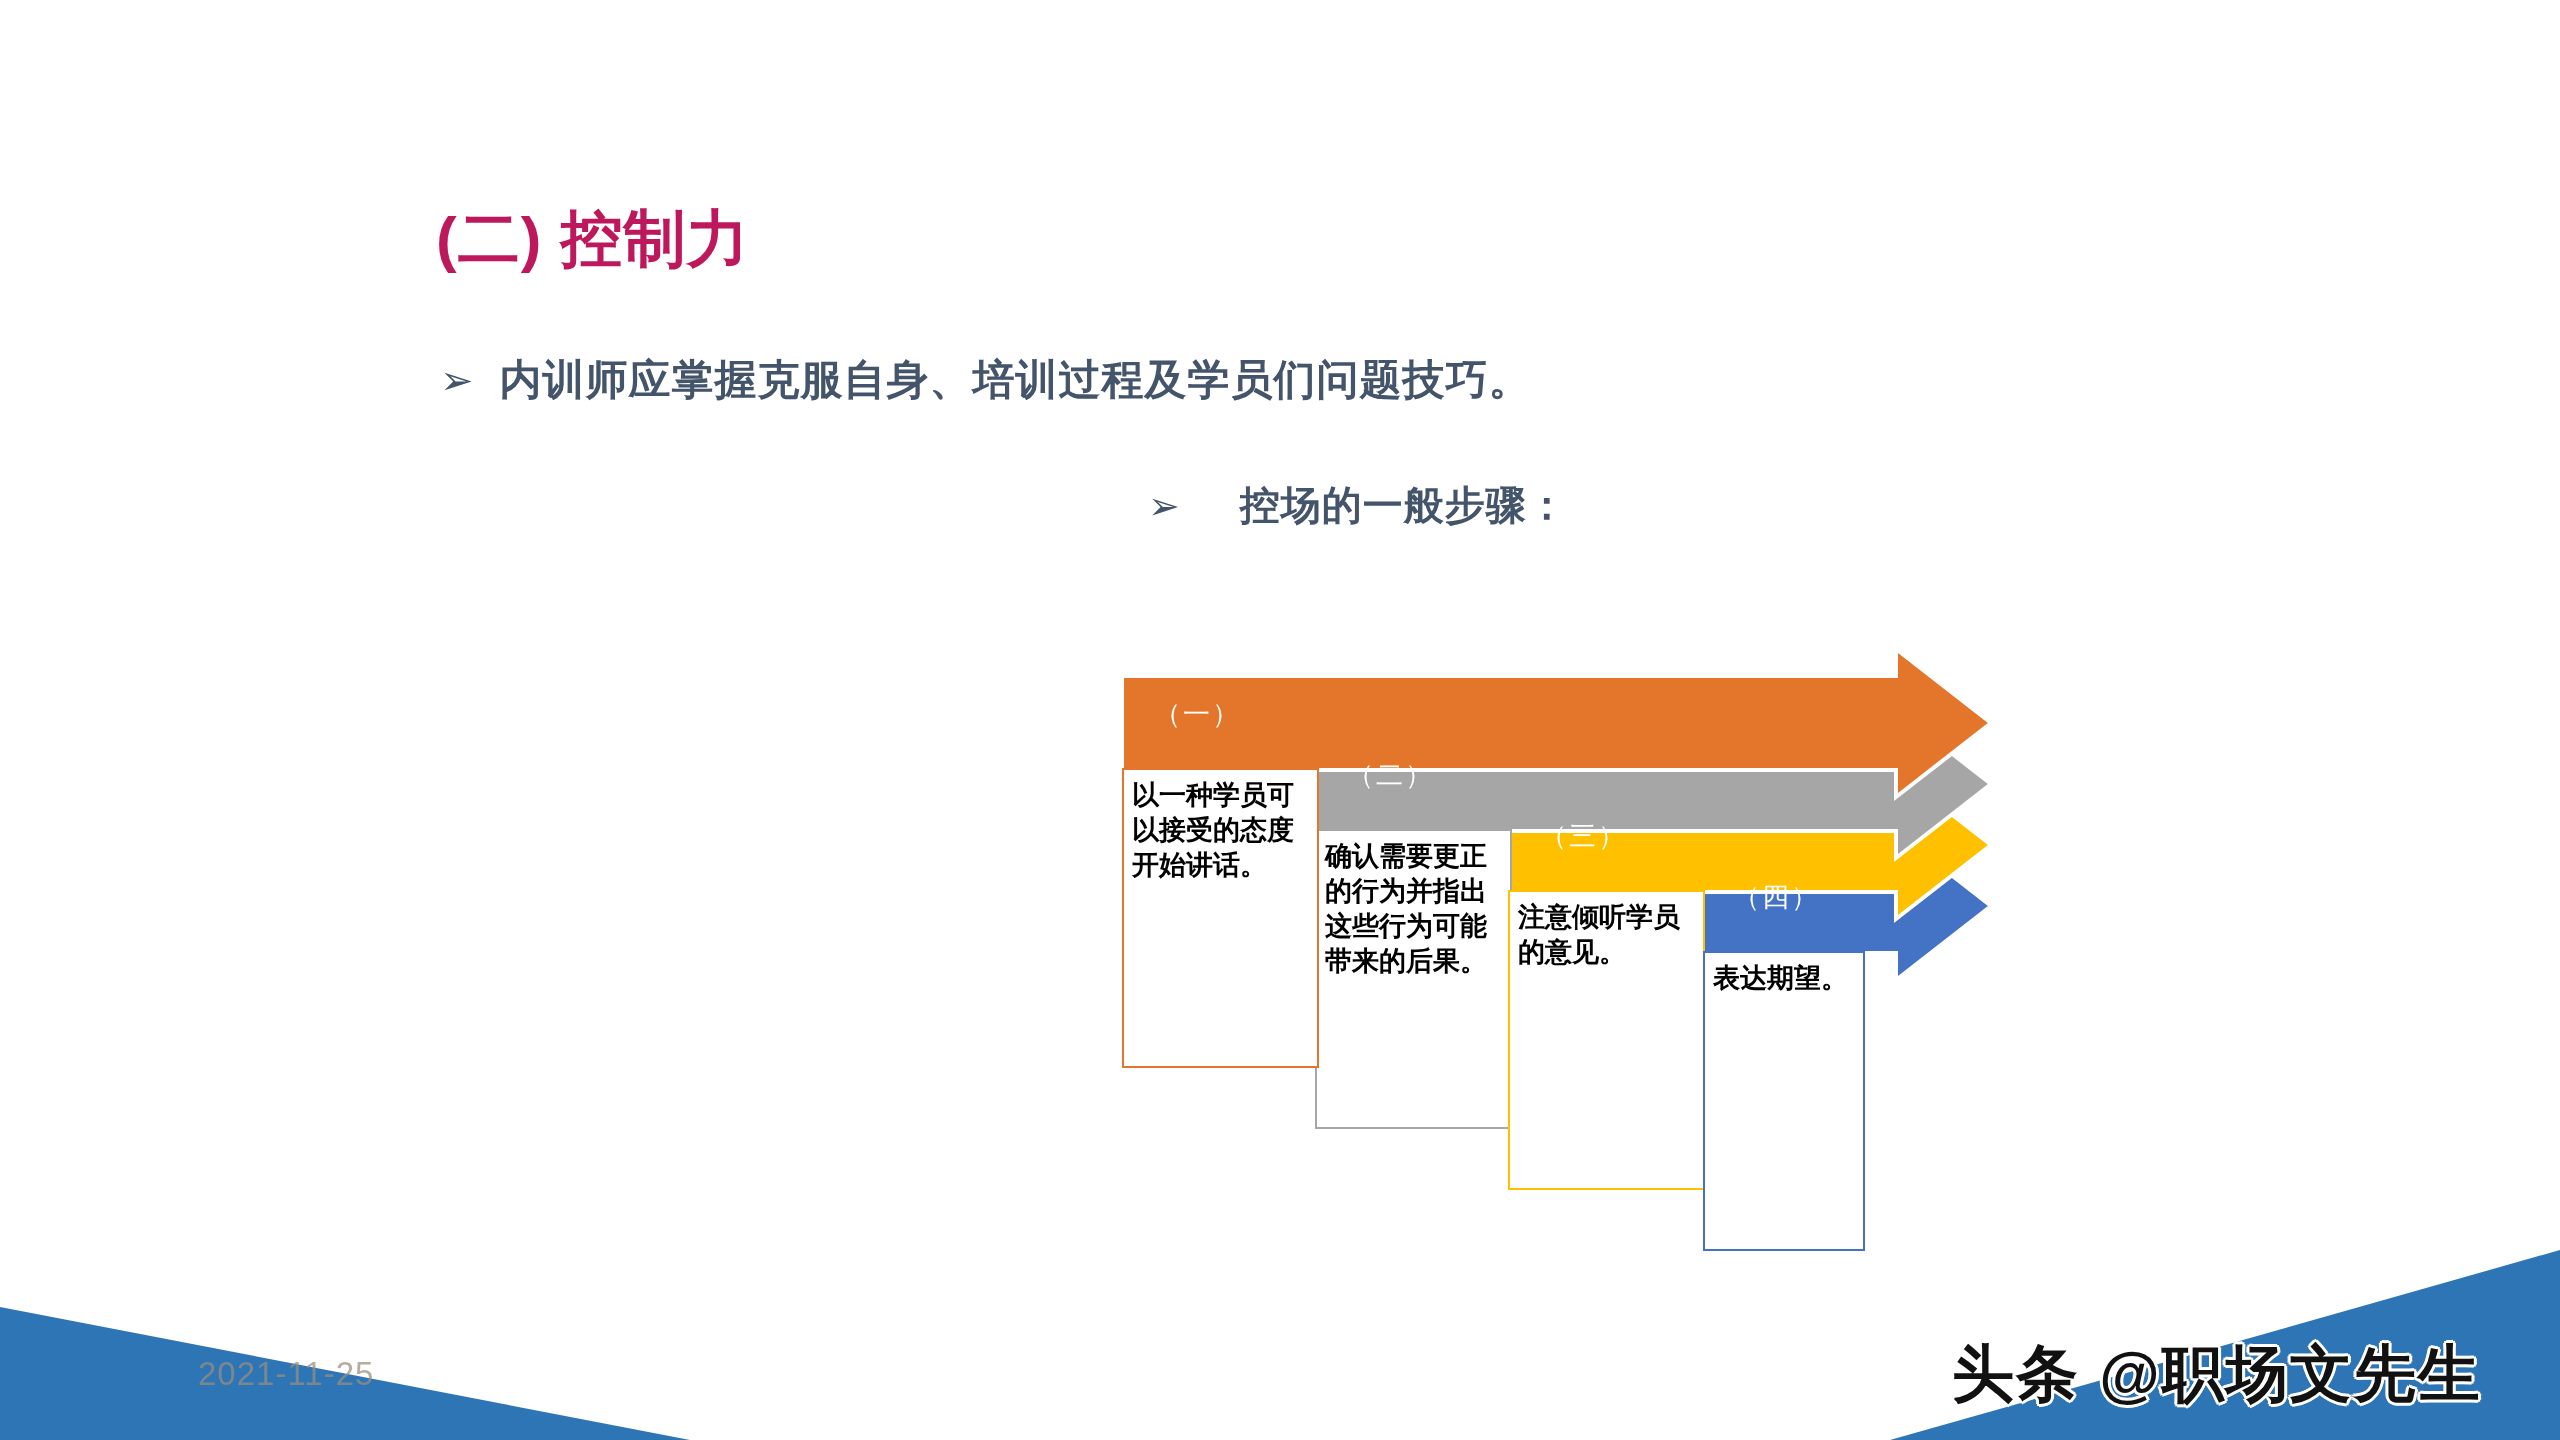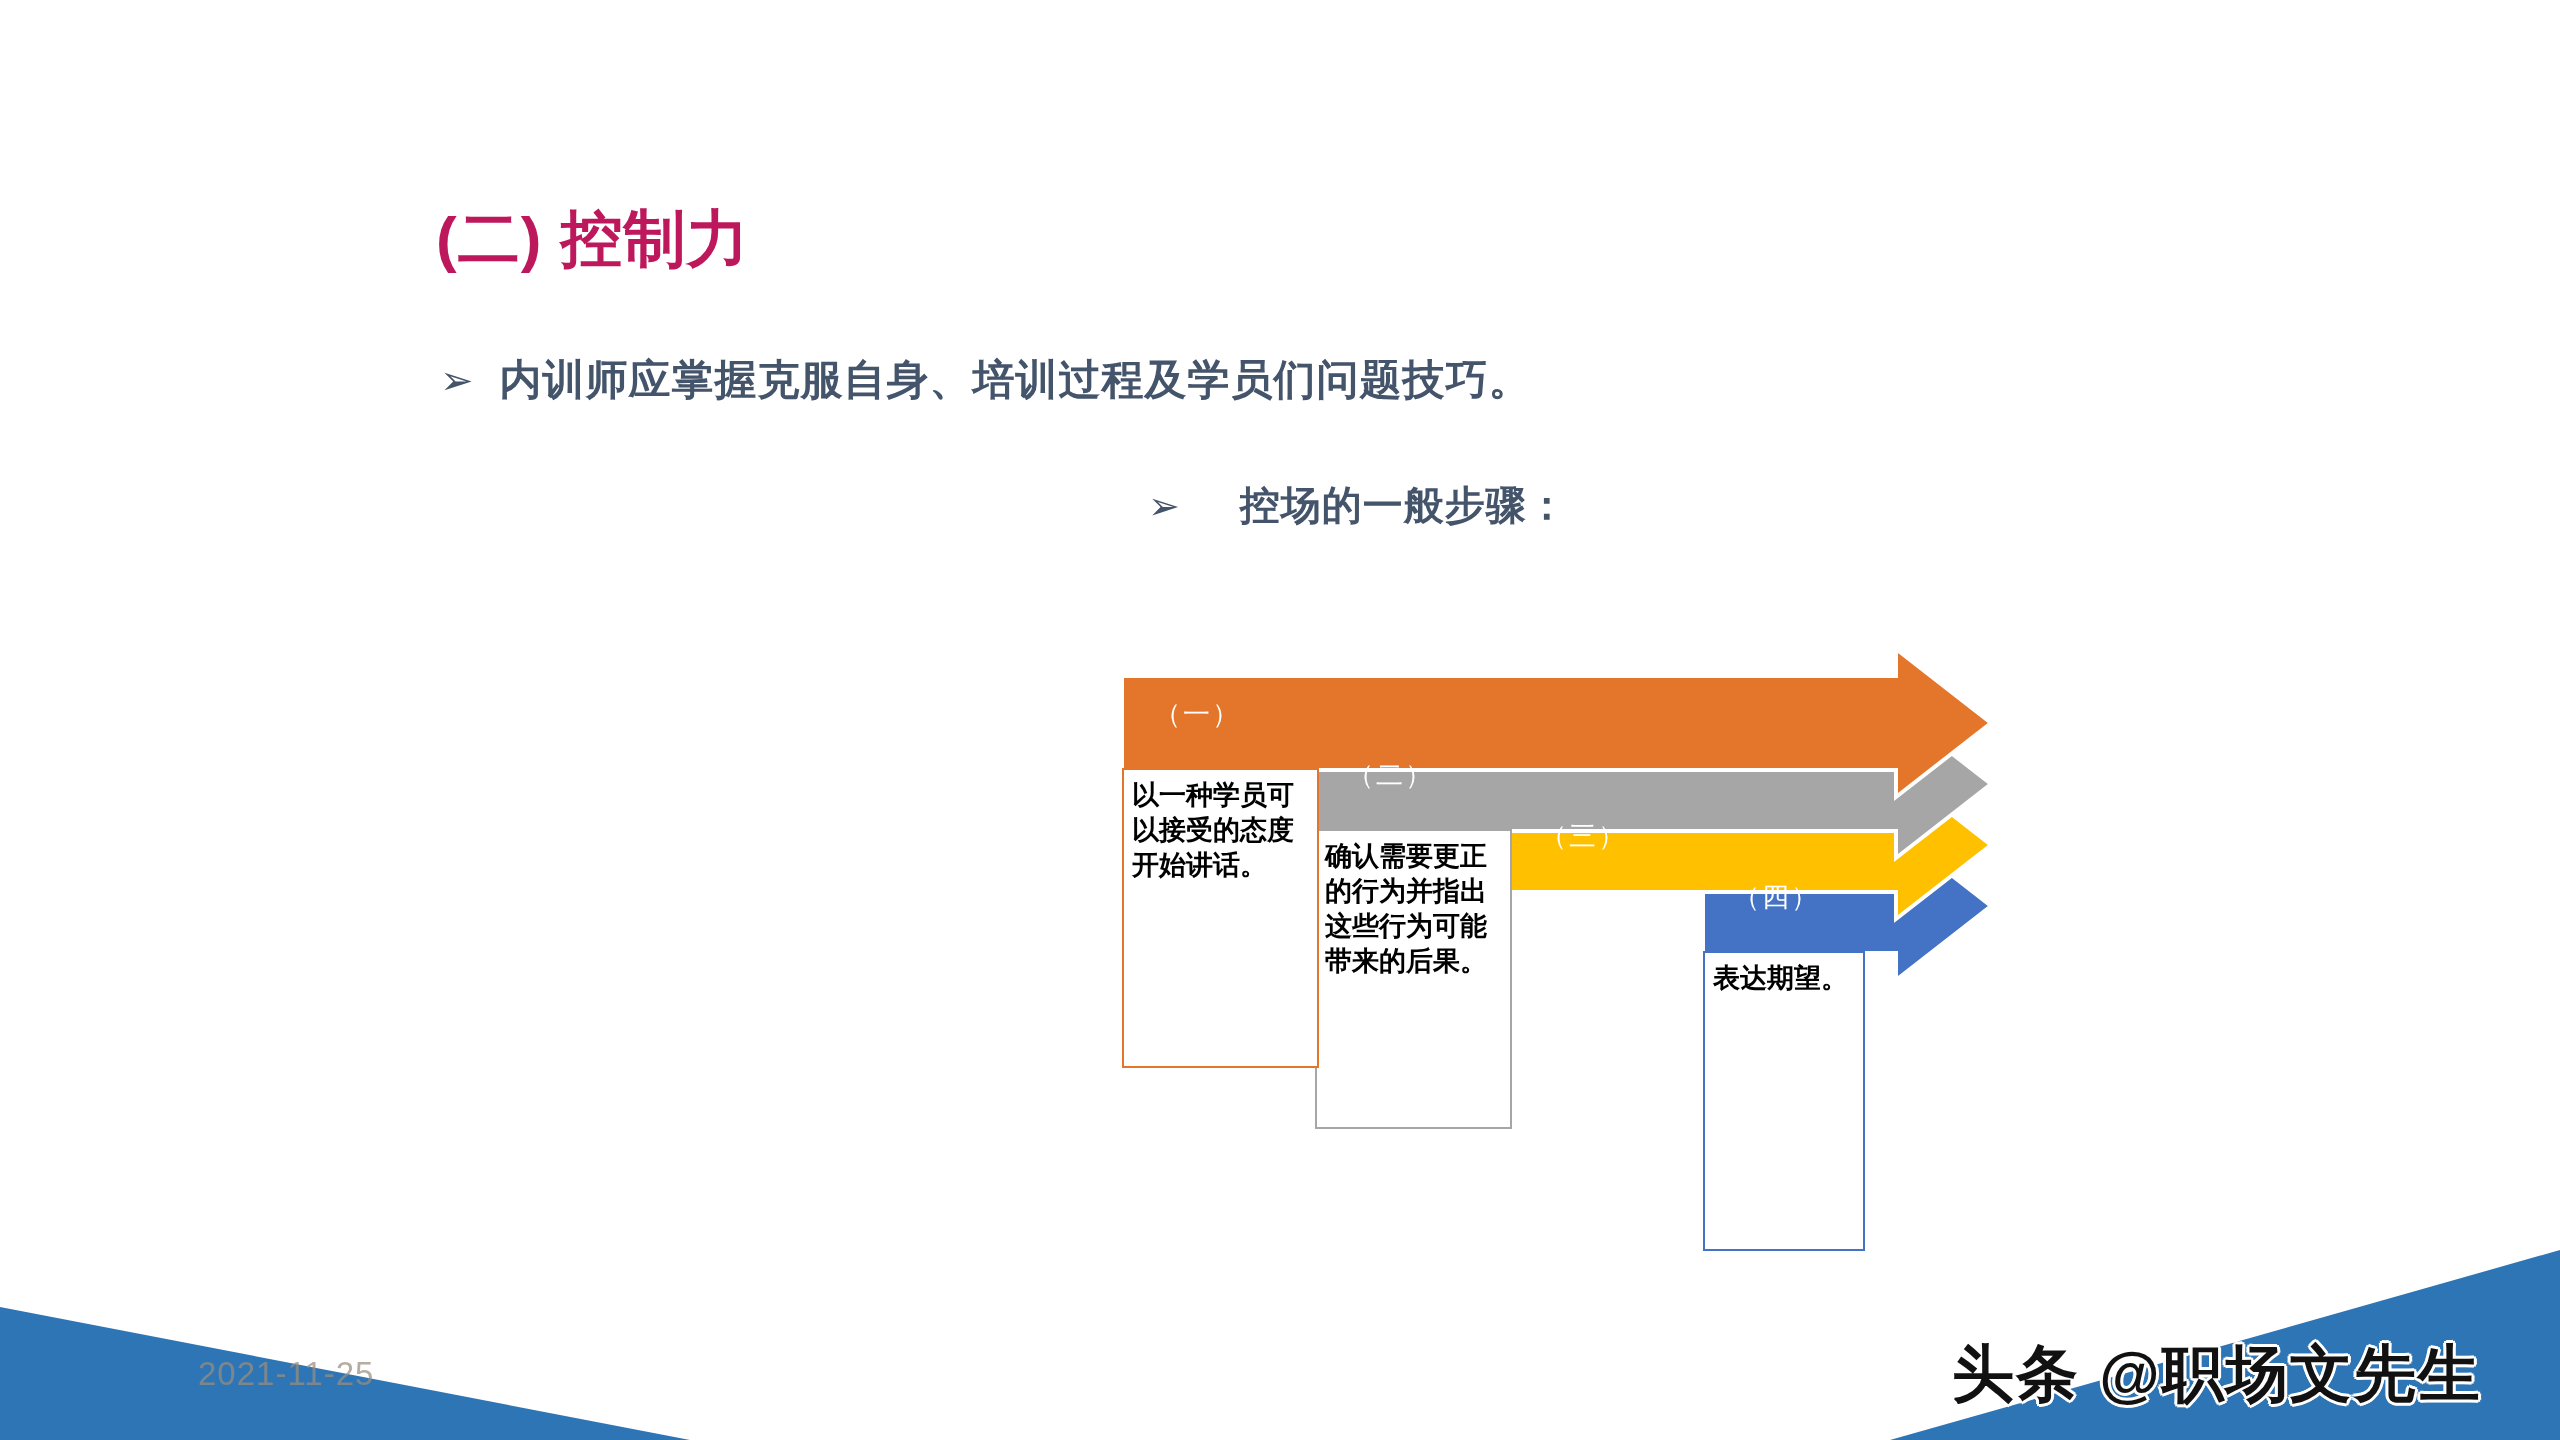--- a/index.html
+++ b/index.html
@@ -125,20 +125,23 @@
     <div class="step-num" style="left:229px;top:197px;">（二）</div>
     <div class="step-num" style="left:422px;top:258px;">（三）</div>
     <div class="step-num" style="left:615px;top:319px;">（四）</div>
 
     <div class="step-box" style="left:197px;top:269px;width:197px;height:300px;border-color:#A6A6A6;">
       <div class="step-text">确认需要更正的行为并指出这些行为可能带来的后果。</div>
     </div>
     <div class="step-box" style="left:4px;top:208px;width:197px;height:300px;border-color:#E3762B;">
       <div class="step-text">以一种学员可以接受的态度开始讲话。</div>
     </div>
+    <div class="step-box" style="left:390px;top:330px;width:197px;height:300px;border-color:#FFC000;">
+      <div class="step-text">注意倾听学员的意见。</div>
+    </div>
     <div class="step-box" style="left:585px;top:391px;width:162px;height:300px;border-color:#4472C4;">
       <div class="step-text">表达期望。</div>
     </div>
   </div>
 
   <div class="slide-date">2021-11-25</div>
   <div class="slide-num">3</div>
   <div class="watermark">头条 @职场文先生</div>
 
 </div>

